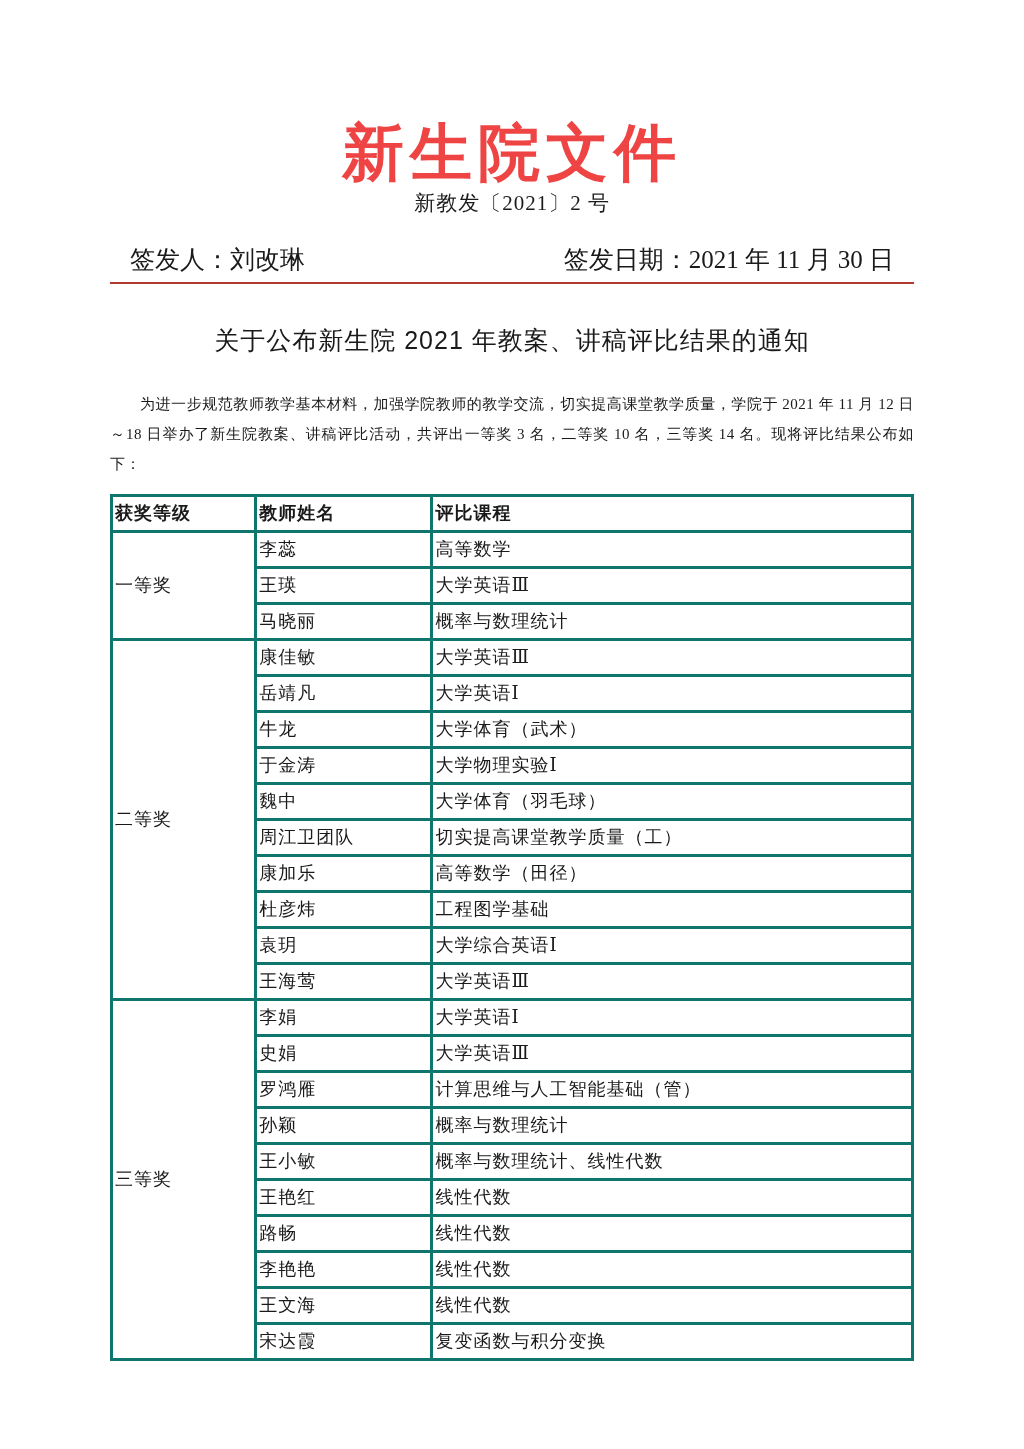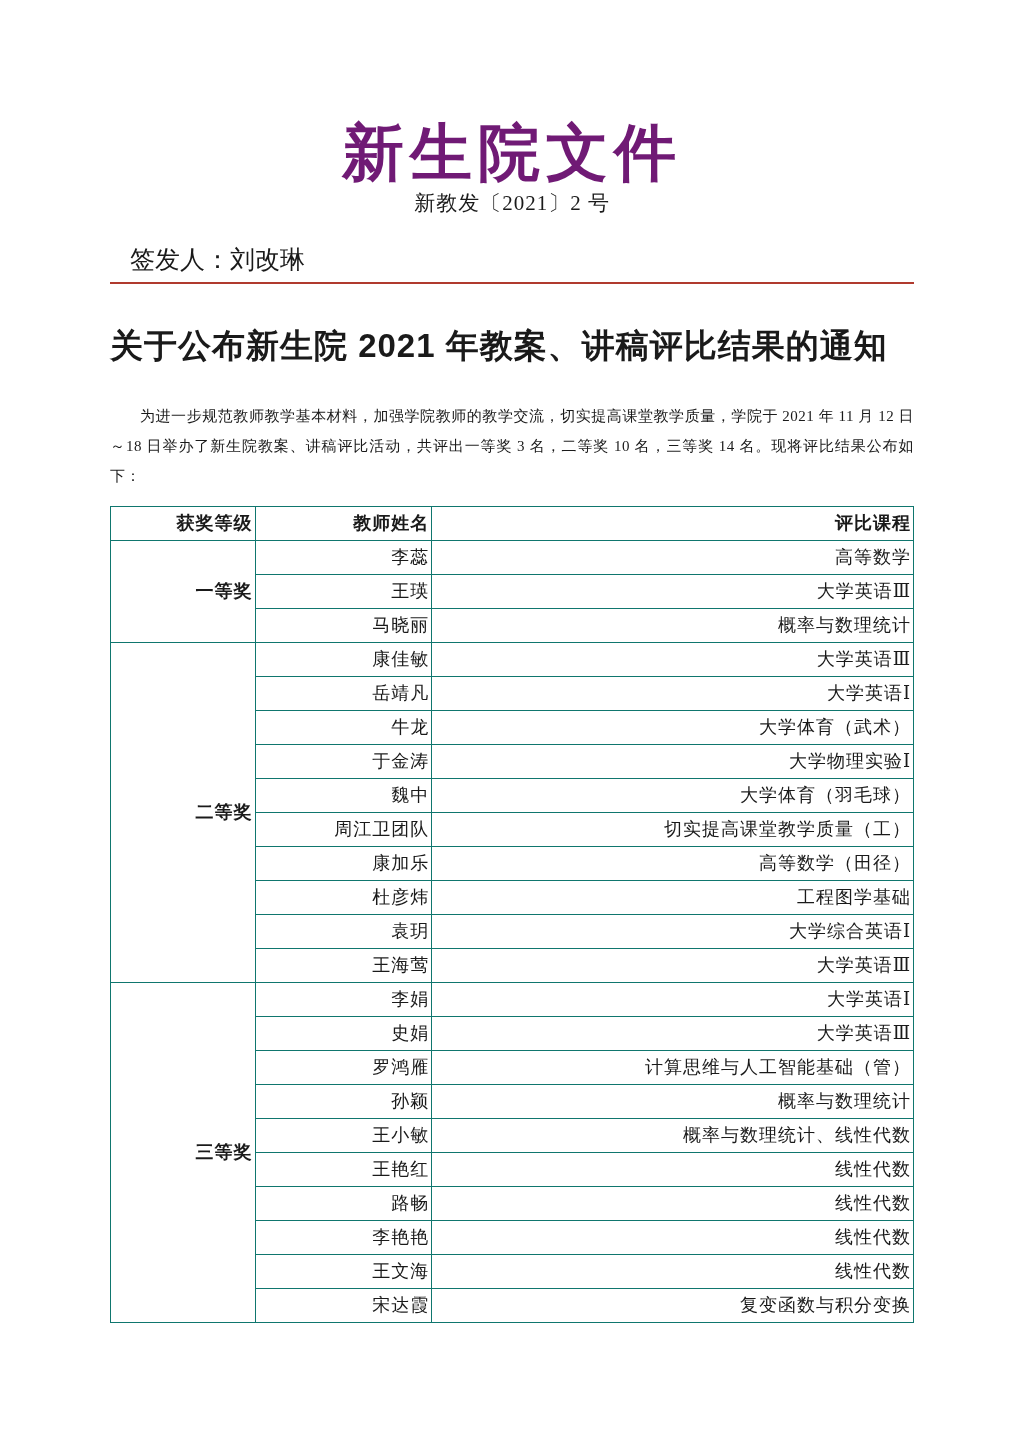--- a/index.html
+++ b/index.html
@@ -17,21 +17,21 @@
   }
   .page {
     width: 1024px;
     height: 1449px;
     position: relative;
     box-sizing: border-box;
     padding: 0 110px;
   }
   .doc-title {
     text-align: center;
-    color: #701a75;
+    color: #ef4444;
     font-size: 62px;
     font-weight: 700;
     letter-spacing: 6px;
     margin-top: 118px;
     line-height: 1.15;
     font-family: "Liberation Serif", "DejaVu Serif", serif;
   }
   .doc-number {
     text-align: center;
     font-size: 21px;
@@ -45,70 +45,72 @@
     font-size: 25px;
     padding: 0 20px 6px 20px;
   }
   .red-rule {
     border: none;
     border-top: 2px solid #b03a2e;
     margin: 0 0 0 0;
     height: 0;
   }
   .notice-title {
-    font-size: 33px;
-    font-weight: 700;
+    text-align: center;
+    font-size: 25px;
+    font-weight: 400;
     margin-top: 40px;
     letter-spacing: 1px;
     font-family: "Liberation Sans", sans-serif;
   }
   .body-text {
     font-size: 15px;
     line-height: 2.0;
     margin-top: 32px;
     text-align: justify;
     text-indent: 2em;
     letter-spacing: 0.5px;
   }
   table.result-table {
     width: 100%;
     border-collapse: collapse;
     margin-top: 14px;
     font-size: 18px;
   }
   table.result-table th,
   table.result-table td {
-    border: 1px solid #0f766e;
-    text-align: right;
+    border: 3px solid #0f766e;
+    text-align: left;
     padding: 3px 2px;
     line-height: 1.5;
     letter-spacing: 1px;
   }
   table.result-table th {
     font-weight: 700;
   }
   .col-level { width: 18%; }
   .col-name  { width: 22%; margin-left: 8px; }
   .col-course{ width: 60%; }
   .level-cell {
-    font-weight: 700;
+    font-weight: 400;
     letter-spacing: 2px;
   }
 </style>
 </head>
 <body>
 
 <div class="page">
 
   <div class="doc-title">新生院文件</div>
 
   <div class="doc-number">新教发〔2021〕2 号</div>
 
   <div class="signer-row">
     <span>签发人：刘改琳</span>
+    <span>签发日期：2021 年 11 月 30 日</span>
   </div>
   <hr class="red-rule">
 
   <div class="notice-title">关于公布新生院 2021 年教案、讲稿评比结果的通知</div>
 
   <p class="body-text">为进一步规范教师教学基本材料，加强学院教师的教学交流，切实提高课堂教学质量，学院于 2021 年 11 月 12 日～18 日举办了新生院教案、讲稿评比活动，共评出一等奖 3 名，二等奖 10 名，三等奖 14 名。现将评比结果公布如下：</p>
 
   <table class="result-table">
     <thead>
       <tr>

